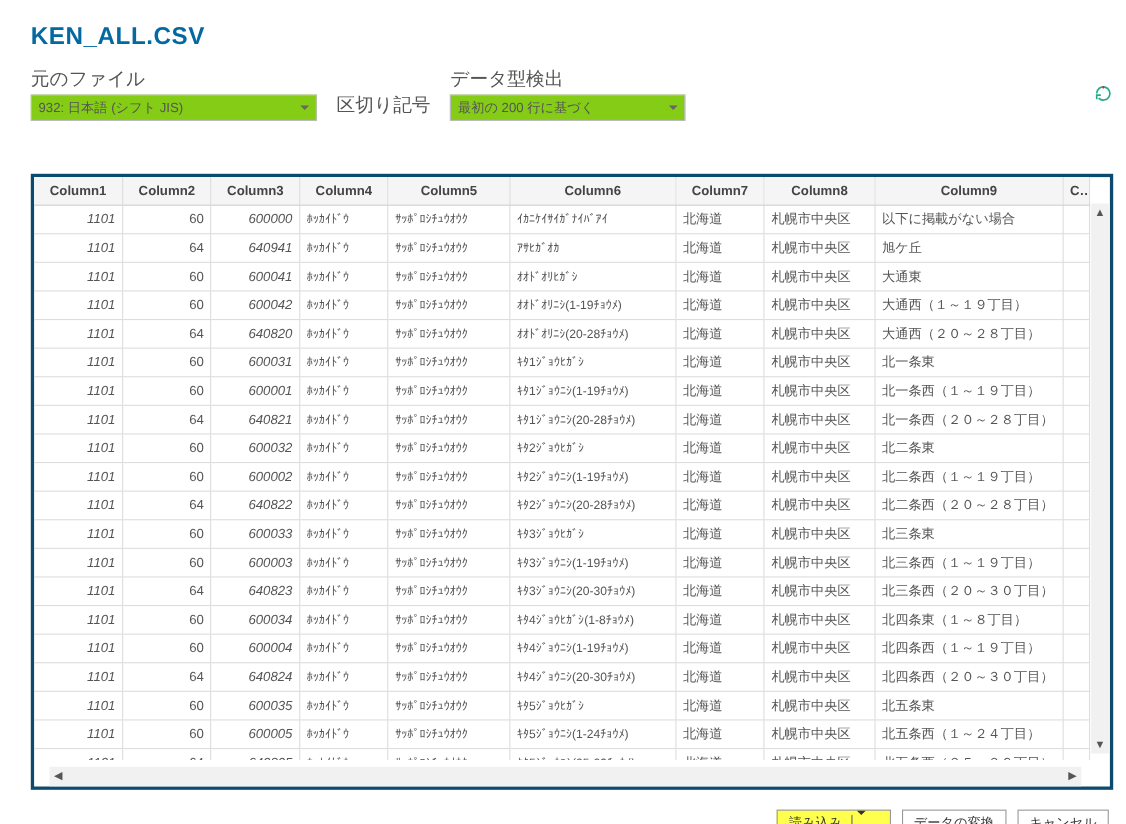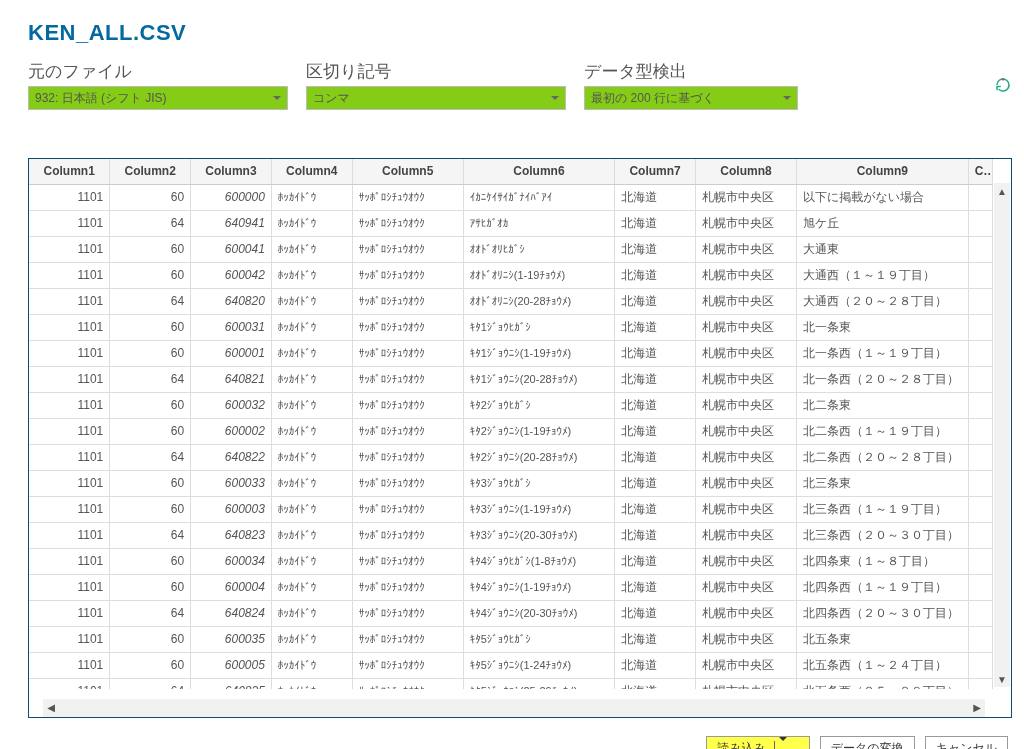--- a/index.html
+++ b/index.html
@@ -53,21 +53,21 @@
   .dd3 { width: 214px; }
   .refresh-icon {
     margin-left: auto;
     width: 18px; height: 18px;
     align-self: center;
     cursor: pointer;
   }
   .refresh-icon svg { width: 18px; height: 18px; }
 
   .table-wrap {
-    border: 1px solid #0c4a6e;
+    border: 3px solid #0c4a6e;
     position: relative;
     height: 560px;
     overflow: hidden;
     margin-top: 48px;
   }
   .grid {
     height: 530px;
     overflow-x: hidden;
     overflow-y: hidden;
     position: relative;
@@ -112,21 +112,21 @@
     text-overflow: ellipsis;
   }
   td { color:#555; }
   th {
     background: #f5f5f5;
     font-weight: 600;
     text-align: center;
     color: #444;
     border-bottom: 1px solid #ccc;
   }
-  .col1 { width: 80px; text-align: right; }
+  .col1 { width: 80px; text-align: right; font-style: italic; }
   .col2 { width: 80px; text-align: right; }
   .col3 { width: 80px; text-align: right; font-style: italic; }
   .col4 { width: 80px; }
   .col5 { width: 110px; }
   .col6 { width: 150px; }
   .col7 { width: 80px; }
   .col8 { width: 100px; }
   .col9 { width: 170px; }
   .col10 { width: 24px; }
   th.col1,th.col2,th.col3,th.col4,th.col5,th.col6,th.col7,th.col8,th.col9,th.col10 {
@@ -182,24 +182,20 @@
 <div class="controls">
   <div class="control-group">
     <div class="control-label">元のファイル</div>
     <div class="dropdown dd1">
       <span>932: 日本語 (シフト JIS)</span>
       <span class="caret"></span>
     </div>
   </div>
   <div class="control-group">
     <div class="control-label">区切り記号</div>
-    <div class="dropdown dd2">
-      <span>コンマ</span>
-      <span class="caret"></span>
-    </div>
   </div>
   <div class="control-group">
     <div class="control-label">データ型検出</div>
     <div class="dropdown dd3">
       <span>最初の 200 行に基づく</span>
       <span class="caret"></span>
     </div>
   </div>
   <div class="refresh-icon">
     <svg viewBox="0 0 24 24">

